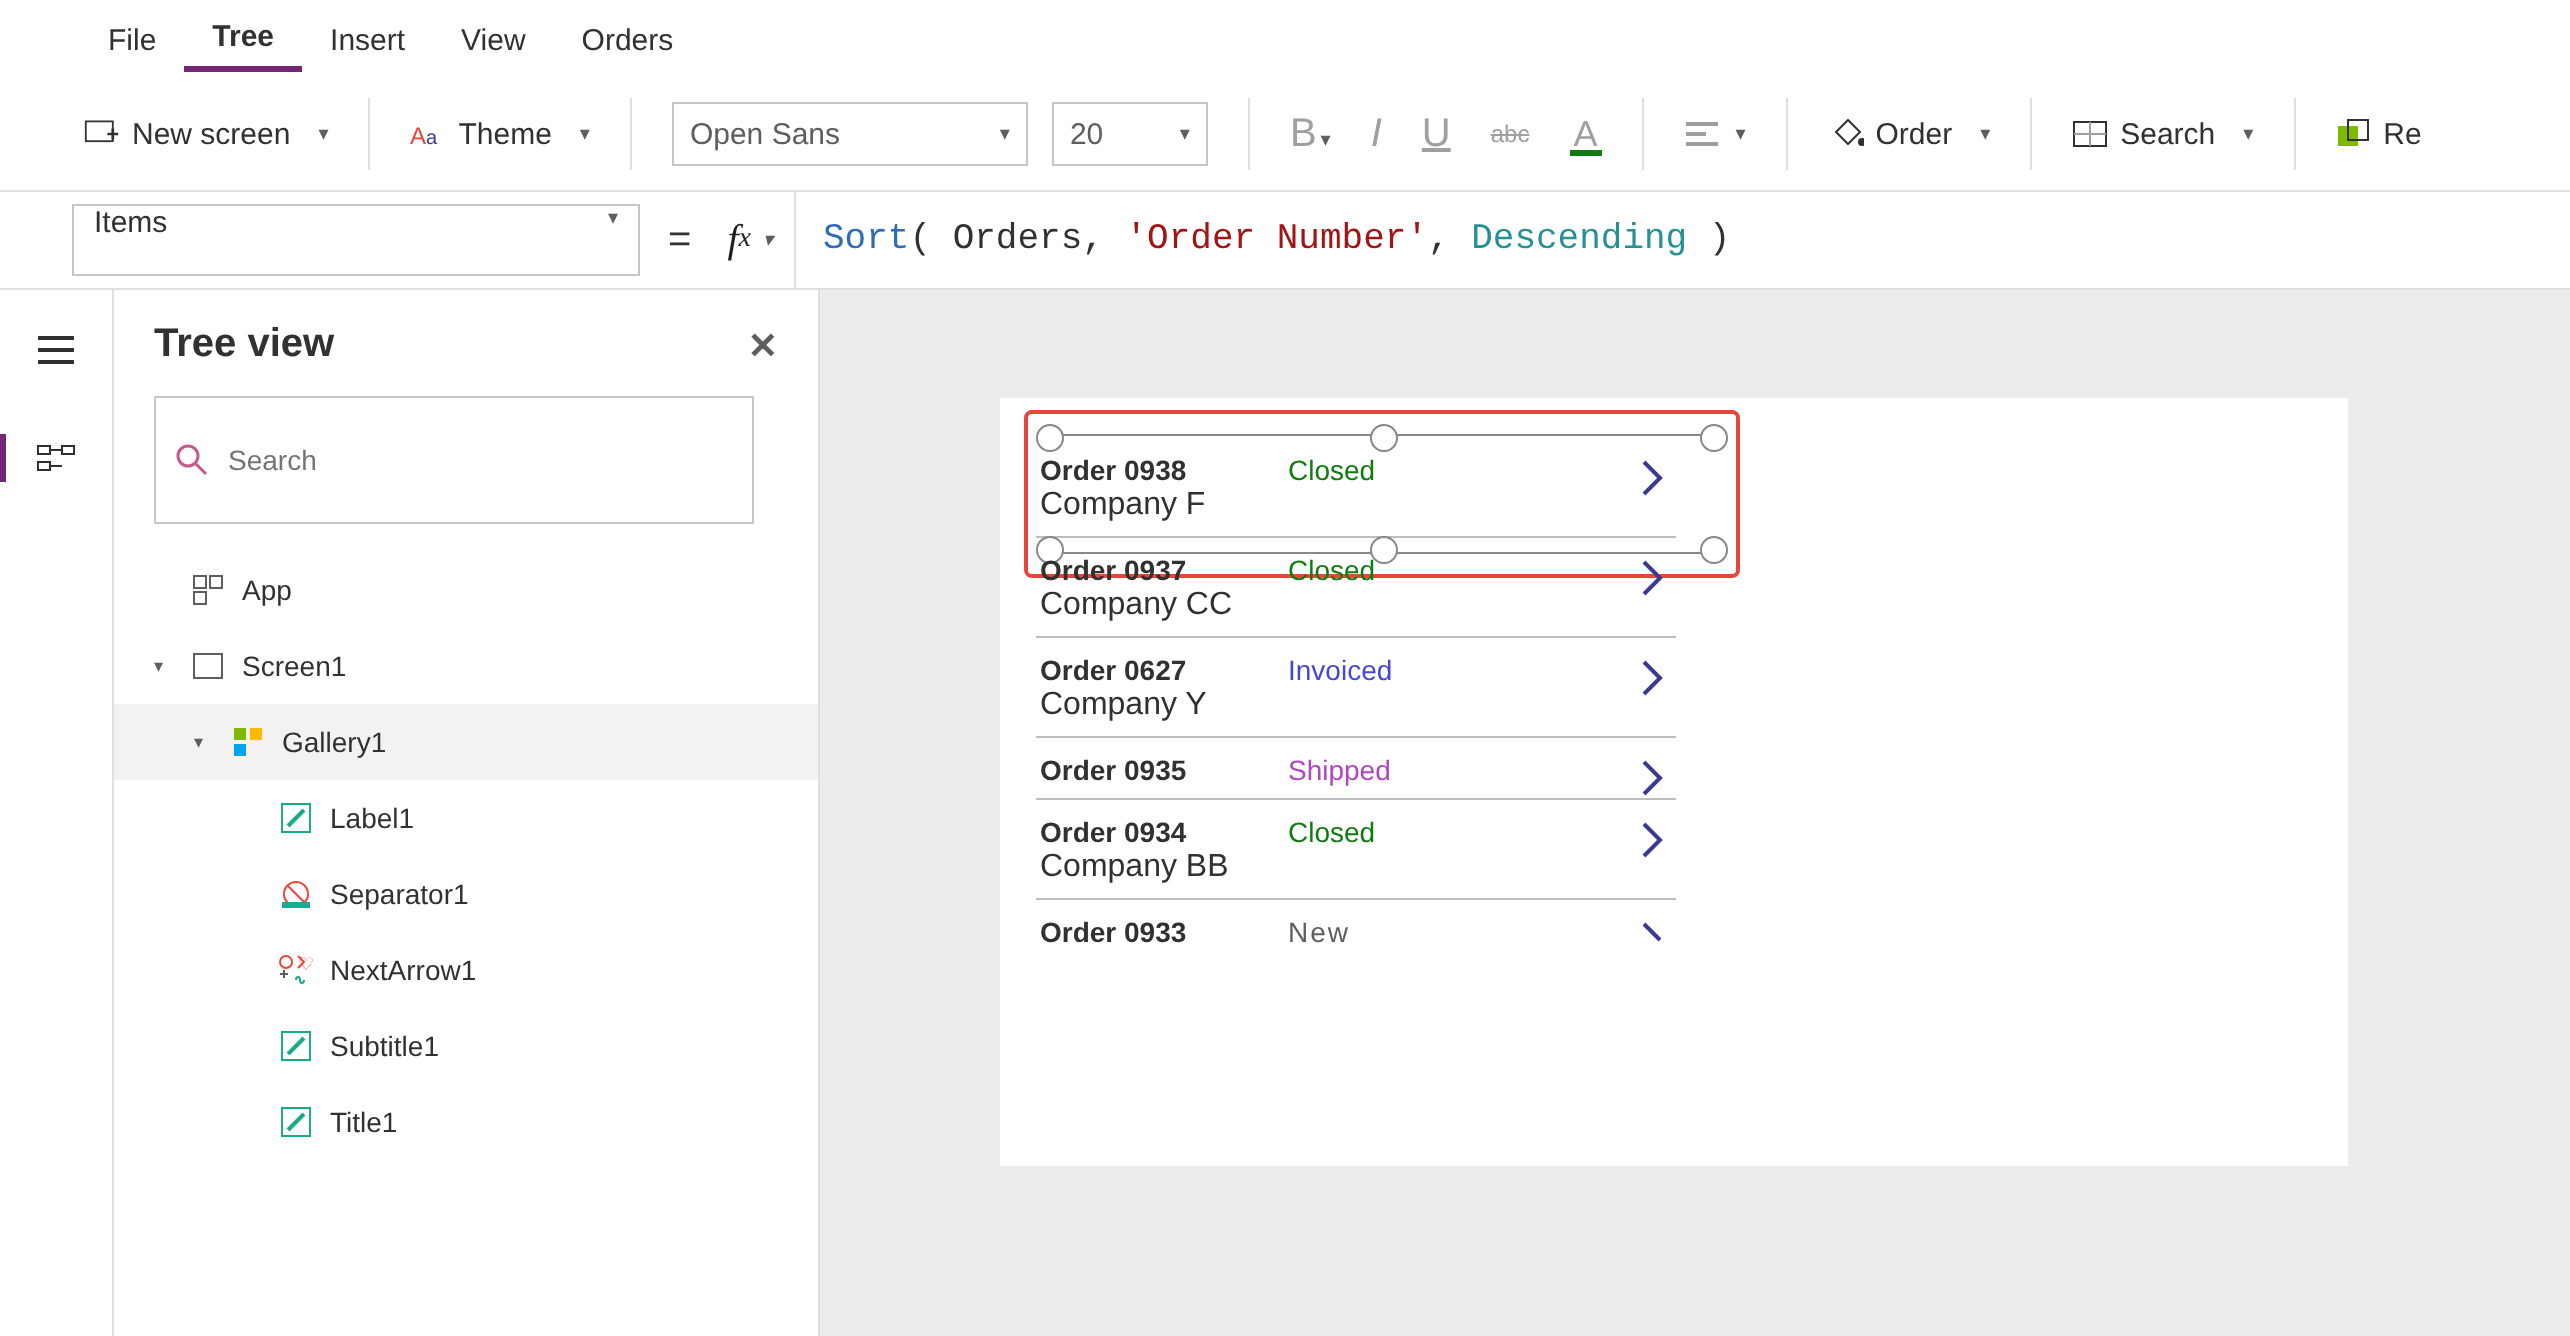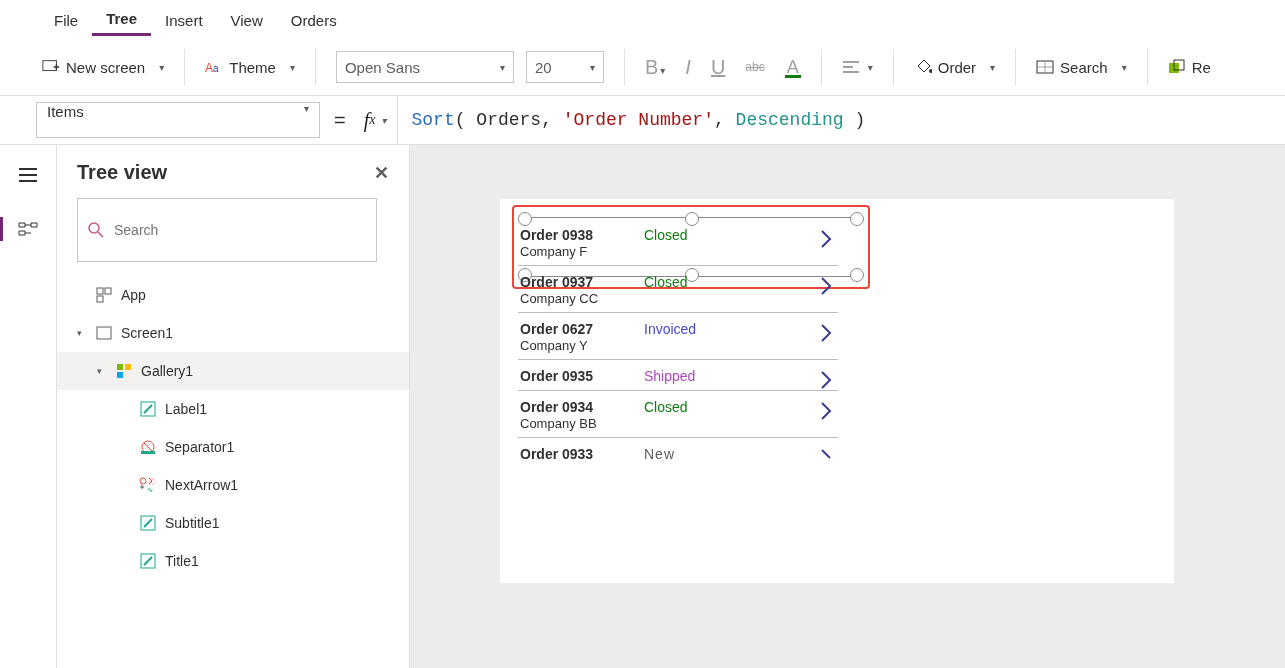--- a/index.html
+++ b/index.html
@@ -257,21 +257,21 @@
     display: flex;
     flex-direction: column;
   }
   .g-row:last-child { border-bottom: none; }
   .g-title {
     font-weight: 600;
     font-size: 14px;
     color: #323130;
   }
   .g-sub {
-    font-size: 13px;
+    font-size: 16px;
     color: #323130;
     margin-top: 1px;
   }
   .g-status {
     position: absolute;
     left: 126px;
     top: 8px;
     font-size: 14px;
   }
   .status-Closed   { color: #107c10; }

